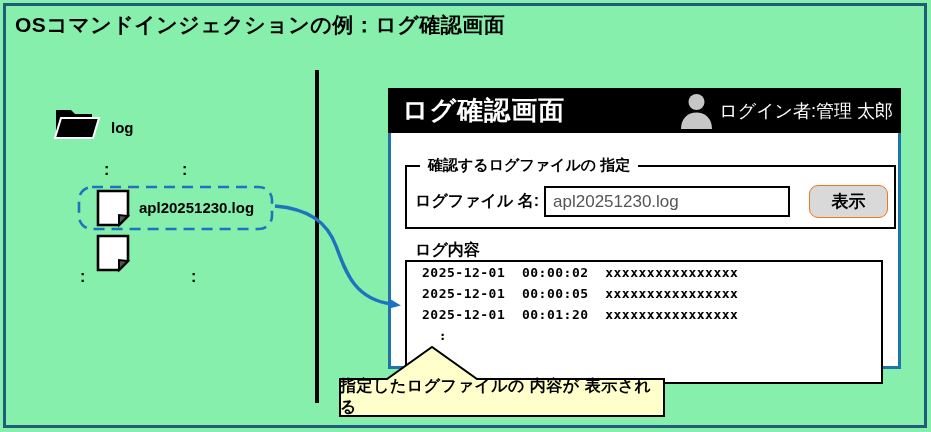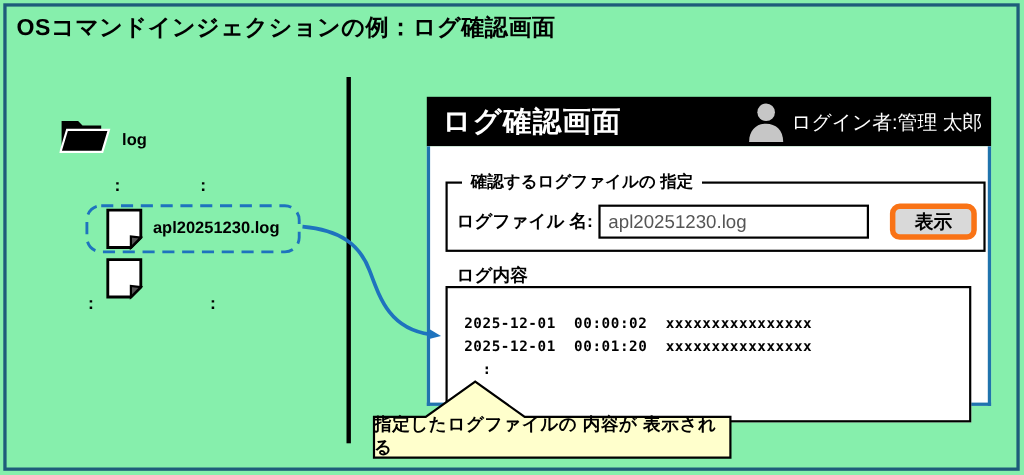--- a/index.html
+++ b/index.html
@@ -50,27 +50,27 @@
   }
   .field-row { display:flex; align-items:center; margin-top:2px; }
   .field-label { font-size:16px; font-weight:bold; white-space:nowrap; margin-left:2px; }
   .file-input {
     width:246px; height:31px; border:2px solid #000; margin-left:5px;
     font-size:17px; color:#555; padding:0 7px;
     font-family:"Liberation Sans", sans-serif; background:#fff;
   }
   .show-button {
     width:79px; height:33px; margin-left:19px; background:#D9D9D9;
-    border:5px solid #f97316; border-radius:9px; font-size:17px; font-weight:bold;
+    border:1px solid #f97316; border-radius:9px; font-size:17px; font-weight:bold;
     font-family:"Liberation Sans", sans-serif; cursor:pointer; color:#000;
   }
   .log-label { position:absolute; left:24px; top:107px; font-size:16px; font-weight:bold; }
   .log-box {
     position:absolute; left:14px; top:127px; width:478px; height:124px;
-    border:2px solid #000; background:#fff; padding:22px 0 0 15px;
+    border:2px solid #000; background:#fff; padding:0 0 0 15px;
   }
   .log-line {
     font-family:"DejaVu Sans Mono", monospace; font-size:13px; font-weight:bold;
     line-height:21px; white-space:pre; letter-spacing:0.5px;
   }
 
   
   .callout-shape { position:absolute; left:338px; top:344px; }
   .callout-text {
     position:absolute; left:340px; top:379px; width:324px; height:36px;
@@ -134,20 +134,21 @@
         <div class="field-row">
           <span class="field-label">ログファイル 名:</span>
           <input class="file-input" type="text" value="apl20251230.log" style="">
           <button class="show-button">表示</button>
         </div>
       </fieldset>
 
       <div class="log-label">ログ内容</div>
       <div class="log-box">
         <div class="log-line">2025-12-01  00:00:02  xxxxxxxxxxxxxxxx</div>
+        <div class="log-line">2025-12-01  00:00:05  xxxxxxxxxxxxxxxx</div>
         <div class="log-line">2025-12-01  00:01:20  xxxxxxxxxxxxxxxx</div>
         <div class="log-line">  :</div>
       </div>
     </div>
   </div>
 
   <svg class="callout-shape" width="332" height="76" viewBox="0 0 332 76">
     <polygon points="2,35 49,35 94,3 139,35 326,35 326,72 2,72" fill="#FFFFCC" stroke="#000" stroke-width="2"></polygon>
   </svg>
   <div class="callout-text">指定したログファイルの 内容が 表示される</div>

